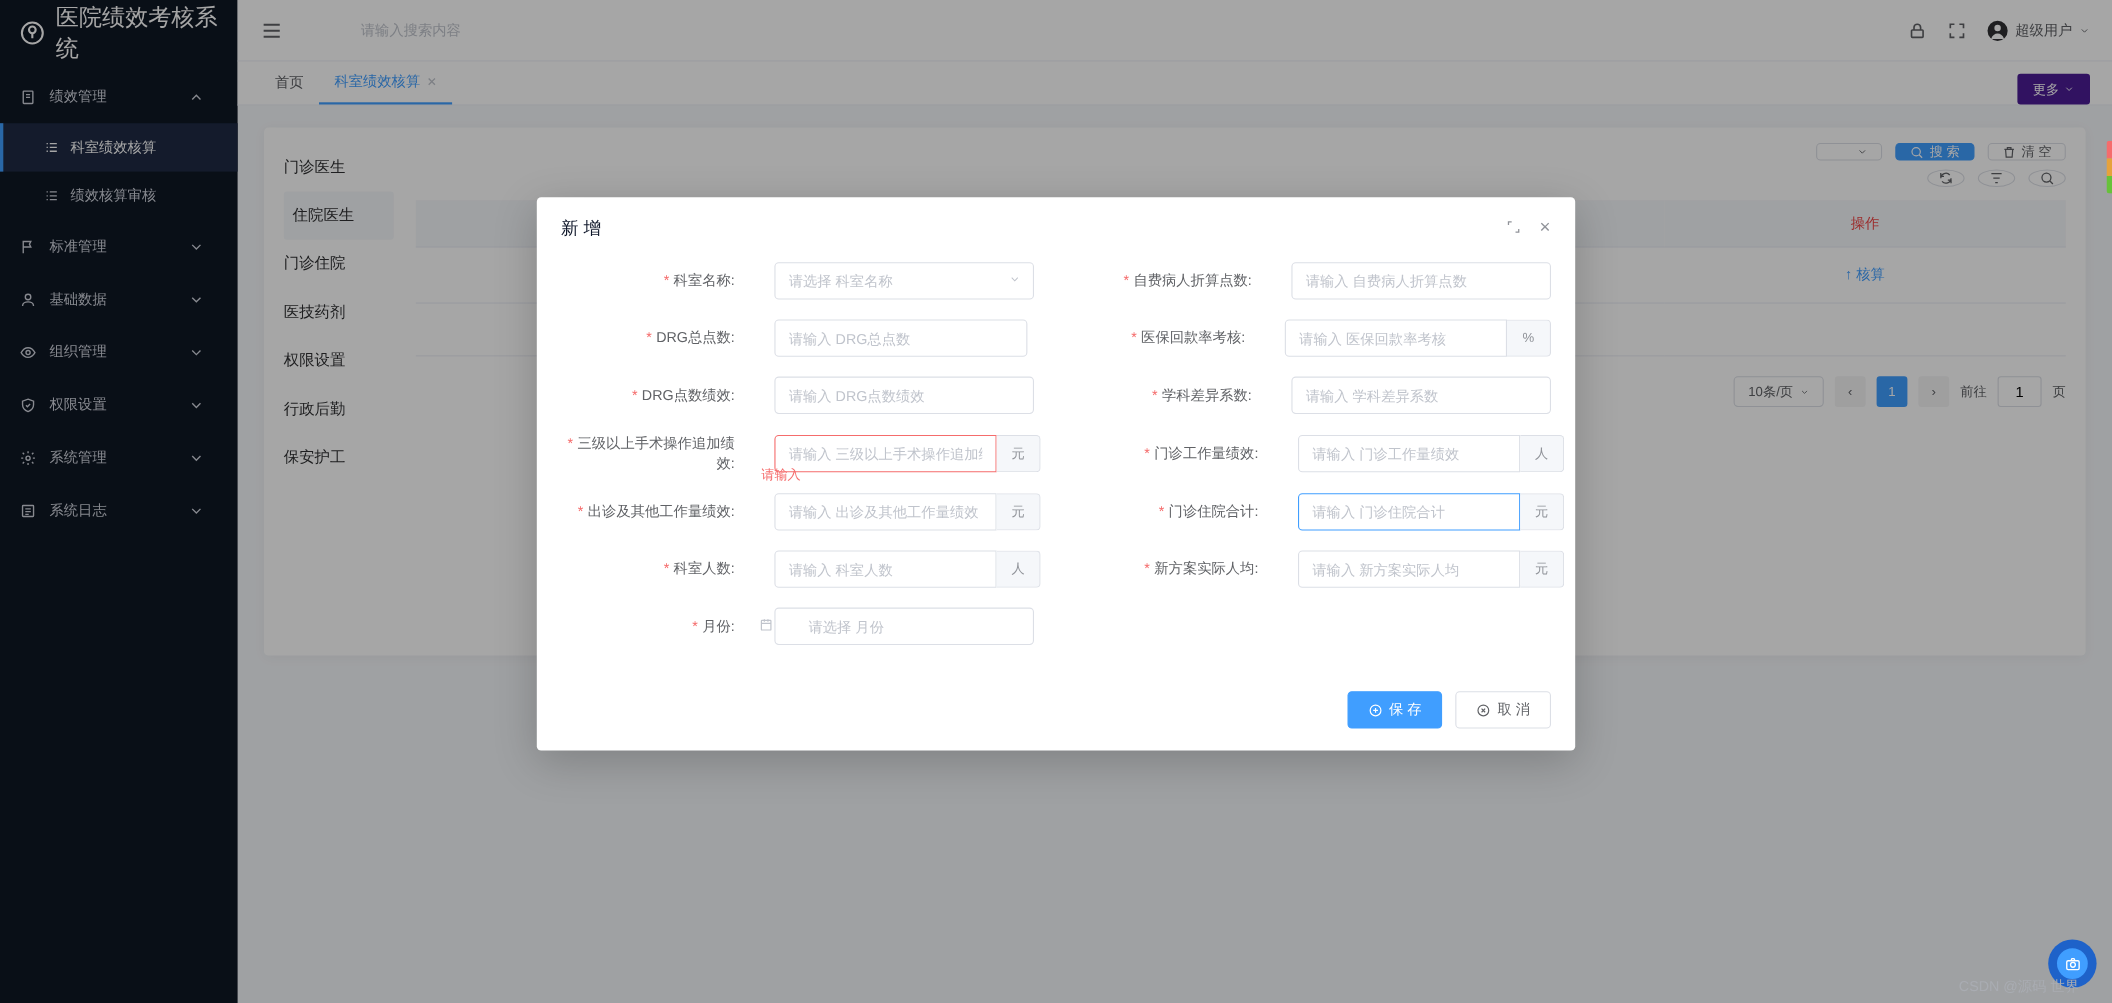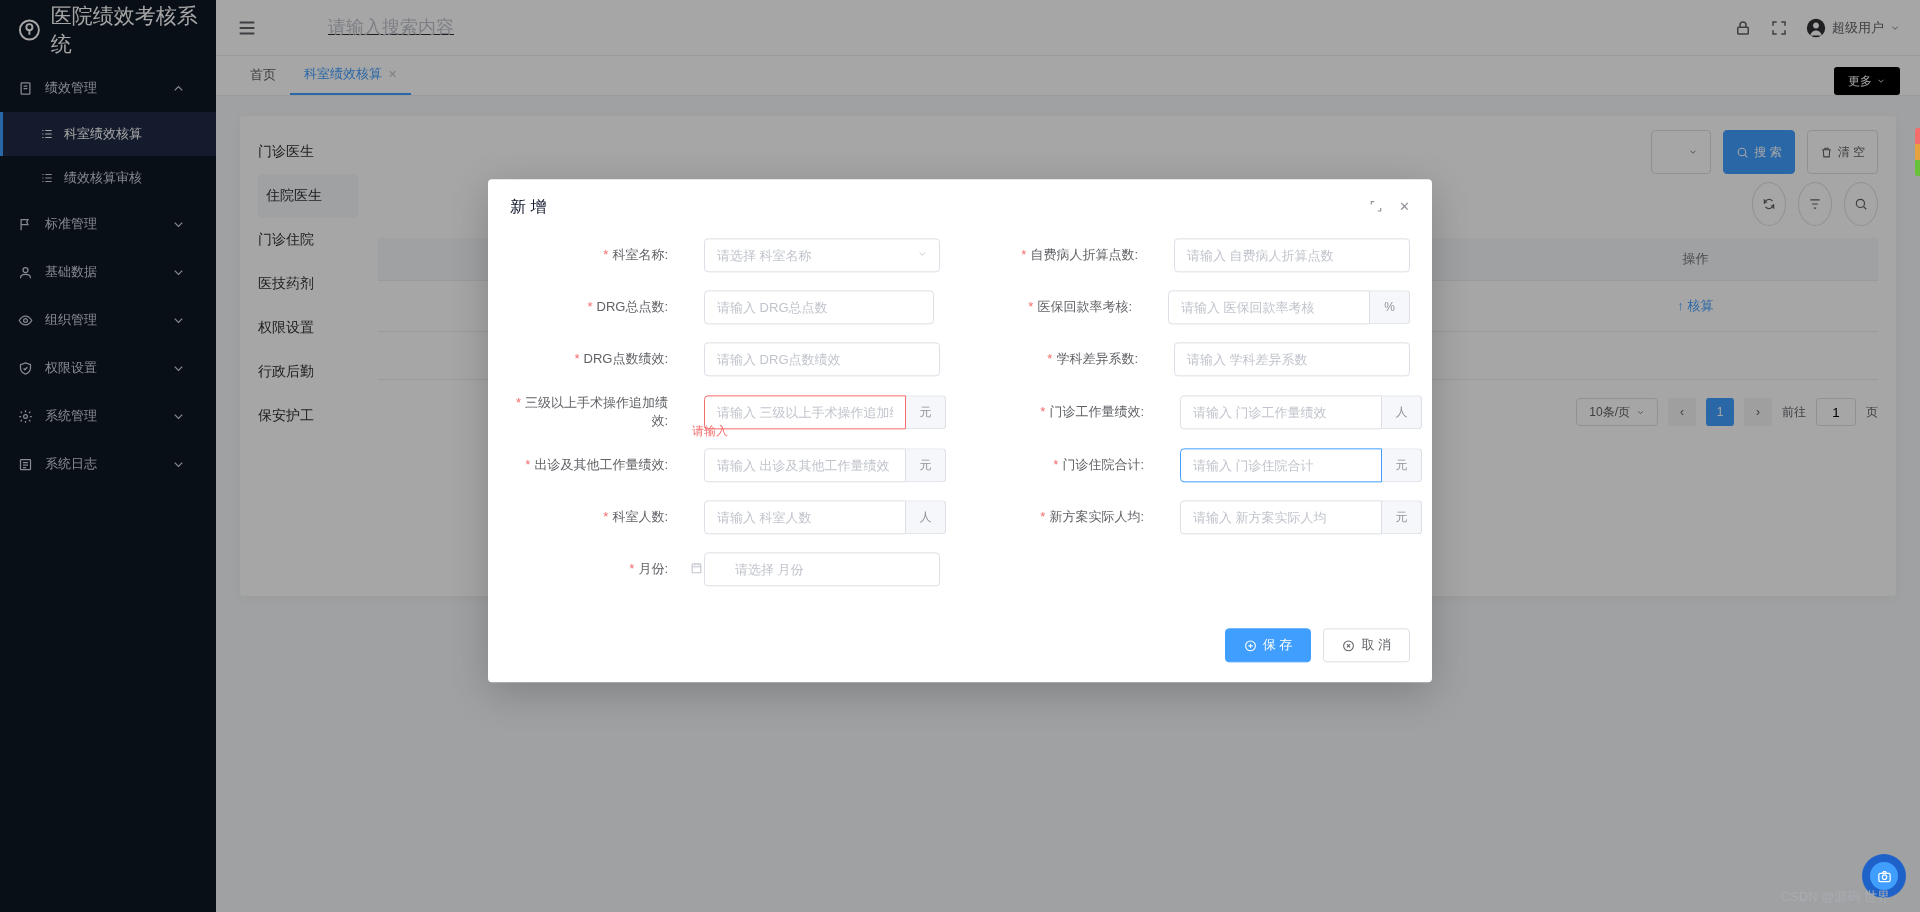--- a/index.html
+++ b/index.html
@@ -14,43 +14,43 @@
 .nav-title svg{width:15px;height:15px;margin-right:12px;flex:0 0 auto;}
 .nav-title .chev{margin-left:auto;}
 .nav-sub{display:none;}
 .nav-group.open .nav-sub{display:block;}
 .nav-sub-item{display:flex;align-items:center;height:44px;padding-left:40px;color:#cfd3dc;cursor:pointer;font-size:13px;}
 .nav-sub-item svg{width:14px;height:14px;margin-right:10px;}
 .nav-sub-item.active{background:#1f2a44;color:#fff;border-left:3px solid #409eff;padding-left:37px;}
 
 .topbar{position:absolute;left:216px;top:0;right:0;height:56px;background:#fff;display:flex;align-items:center;padding:0 20px;border-bottom:1px solid #ebeef5;}
 .hamburger{width:22px;height:22px;cursor:pointer;color:#606266;}
-.search-inp{margin-left:70px;border:none;outline:none;font-size:18px;width:260px;color:#303133;text-decoration:underline;}
+.search-inp{margin-left:70px;border:none;outline:none;font-size:13px;width:260px;color:#303133;}
 .search-inp::placeholder{color:#c0c4cc;}
 .top-right{margin-left:auto;display:flex;align-items:center;gap:18px;color:#606266;}
 .top-right .icn{width:18px;height:18px;cursor:pointer;}
 .user{display:flex;align-items:center;gap:6px;cursor:pointer;font-size:13px;}
 
 .tabsbar{position:absolute;left:216px;top:56px;right:0;height:40px;background:#fff;border-bottom:1px solid #ebeef5;display:flex;align-items:flex-end;padding:0 20px;}
 .tab{display:flex;align-items:center;height:40px;padding:0 14px;font-size:13px;color:#606266;cursor:pointer;}
 .tab.active{color:#409eff;border-bottom:2px solid #409eff;}
 .tab .close{margin-left:6px;font-size:11px;color:#c0c4cc;}
-.more{margin-left:auto;background:#000000;color:#fff;border-radius:3px;height:28px;padding:0 14px;display:flex;align-items:center;font-size:12px;cursor:pointer;}
+.more{margin-left:auto;background:#4c1d95;color:#fff;border-radius:3px;height:28px;padding:0 14px;display:flex;align-items:center;font-size:12px;cursor:pointer;}
 
 .page{position:absolute;left:216px;top:96px;right:0;bottom:0;padding:20px 24px;overflow:hidden;}
 .card{background:#fff;border-radius:4px;padding:14px 18px 24px;box-shadow:0 2px 12px rgba(0,0,0,.04);min-height:480px;}
 .vtabs{display:flex;flex-direction:column;gap:0;width:100px;}
 .vtab{height:44px;display:flex;align-items:center;font-size:14px;color:#303133;cursor:pointer;}
 .vtab.active{background:#f5f7fa;border-radius:3px;padding:0 8px;}
 .filter-row{display:flex;align-items:center;gap:12px;justify-content:flex-end;margin-bottom:12px;}
-.sel,.btn,.iconbtn{height:44px;border:1px solid #dcdfe6;border-radius:4px;background:#fff;display:flex;align-items:center;padding:0 12px;font-size:12px;color:#606266;cursor:pointer;}
+.sel,.btn,.iconbtn{height:16px;border:1px solid #dcdfe6;border-radius:4px;background:#fff;display:flex;align-items:center;padding:0 12px;font-size:12px;color:#606266;cursor:pointer;}
 .btn.primary{background:#409eff;border-color:#409eff;color:#fff;}
 .iconbtn{width:34px;justify-content:center;padding:0;border-radius:50%;}
 .table{width:100%;border-collapse:collapse;font-size:13px;}
-.table th{background:#f5f7fa;color:#737373;font-weight:500;padding:12px 8px;text-align:center;border-bottom:1px solid #ebeef5;}
+.table th{background:#f5f7fa;color:#ef4444;font-weight:500;padding:12px 8px;text-align:center;border-bottom:1px solid #ebeef5;}
 .table td{padding:16px 8px;text-align:center;border-bottom:1px solid #ebeef5;color:#606266;}
 .pager{display:flex;align-items:center;justify-content:flex-end;gap:10px;margin-top:18px;font-size:12px;color:#606266;}
 .pager .pg{width:28px;height:28px;border-radius:3px;display:flex;align-items:center;justify-content:center;background:#f4f4f5;cursor:pointer;}
 .pager .pg.active{background:#409eff;color:#fff;}
 .pager input{width:40px;height:28px;border:1px solid #dcdfe6;border-radius:3px;text-align:center;}
 
 .mask{position:absolute;inset:0;background:rgba(0,0,0,.35);}
 .modal{position:absolute;left:50%;top:50%;transform:translate(-50%,-55%);width:944px;background:#fff;border-radius:4px;box-shadow:0 10px 40px rgba(0,0,0,.2);}
 .modal-hd{display:flex;align-items:center;padding:18px 22px 10px;}
 .modal-title{font-size:16px;color:#0f172a;}

